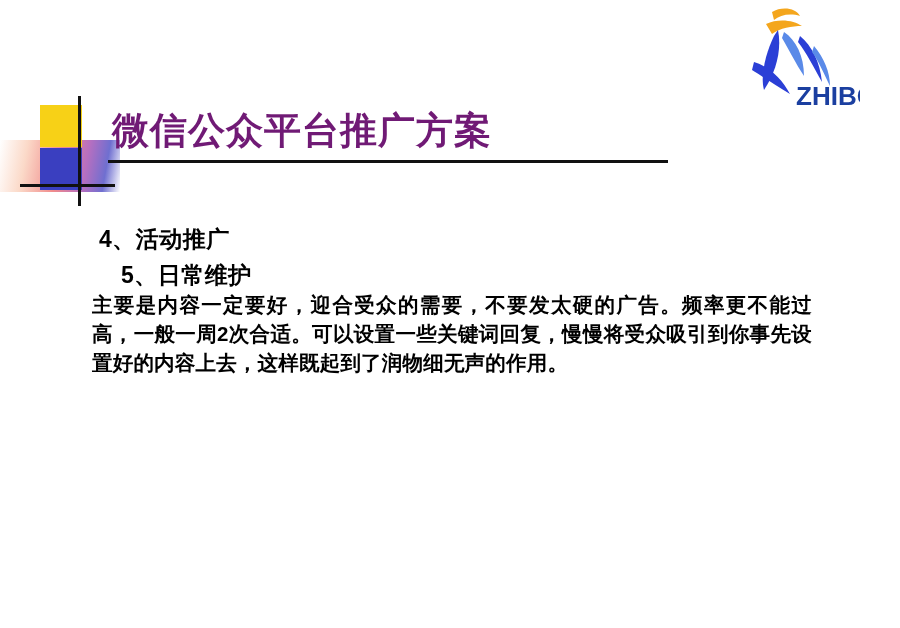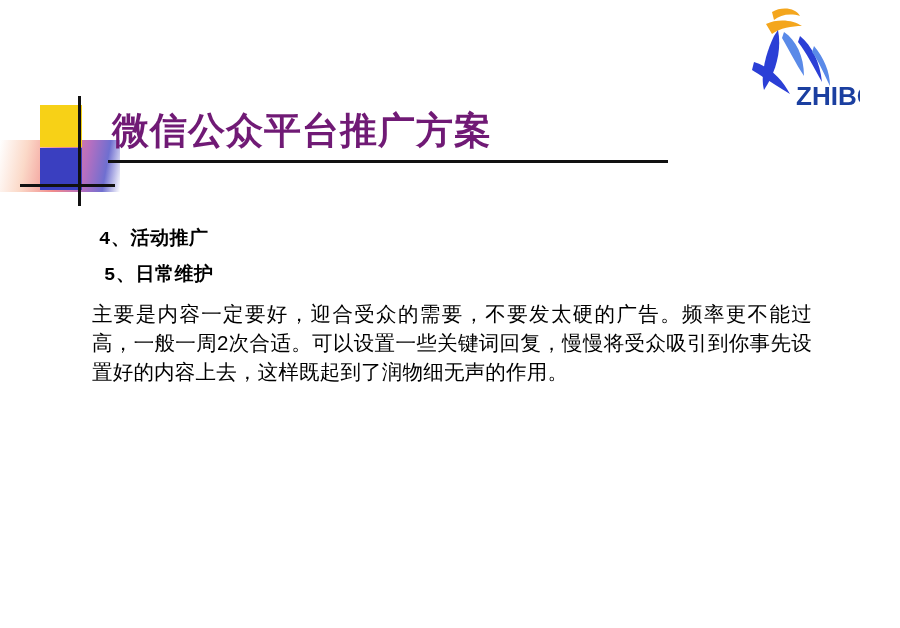--- a/index.html
+++ b/index.html
@@ -104,41 +104,41 @@
 
   
   .body {
     position: absolute;
     left: 92px;
     top: 226px;
     width: 720px;
     color: #000000;
   }
   .sec-head {
-    font-size: 19px;
+    font-size: 23px;
     font-weight: bold;
     line-height: 26px;
     margin: 0 0 2px 7px;
     letter-spacing: 0.5px;
-    font-family: Liberation Mono, monospace;
   }
   .sec-head.second {
-    margin-left: 12px;
+    margin-left: 29px;
     margin-top: 10px;
   }
   .para {
     font-size: 20.5px;
     line-height: 29px;
     margin: 0;
     text-align: justify;
     text-justify: inter-character;
     letter-spacing: 0.2px;
   }
   .para.second {
-    margin-top: 11px;
+    margin-top: 2px;
+    font-weight: bold;
   }
 </style>
 </head>
 <body>
 
 <div class="slide">
 
   <div class="logo">
     <svg width="140" height="105" viewBox="0 0 140 105" xmlns="http://www.w3.org/2000/svg">
       <g>

